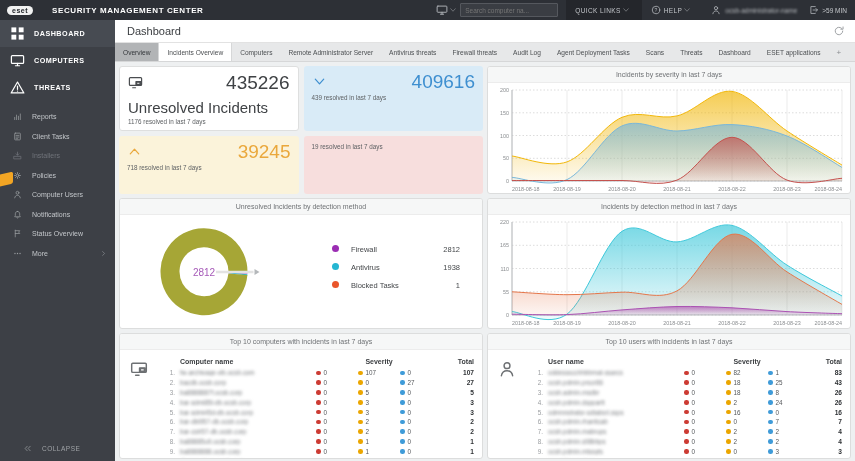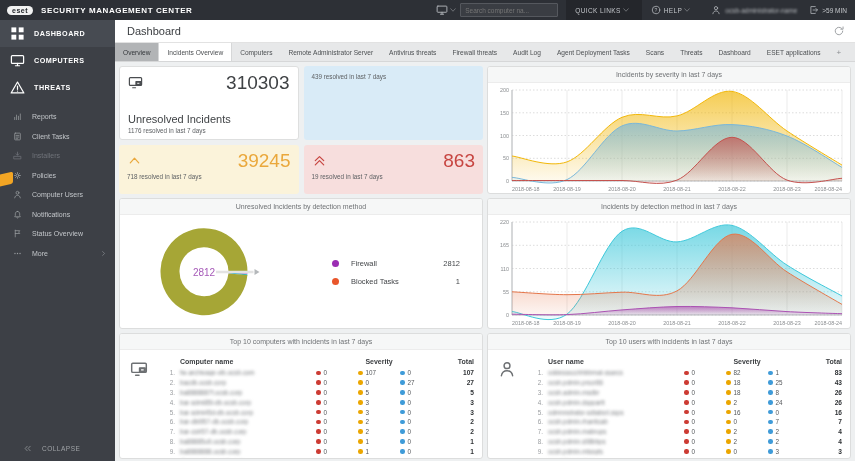--- a/index.html
+++ b/index.html
@@ -8,21 +8,21 @@
        -webkit-font-smoothing:antialiased;}
   svg{display:block}
   .blur{filter:blur(1.6px)}
   .blur-sm{filter:blur(1.2px)}
 
   
   #topbar{position:absolute;left:0;top:0;width:855px;height:20px;background:#2d3036;
           display:flex;align-items:center;color:#c9ccd0;z-index:5;}
   .logo-pill{margin-left:7px;background:#f2f2f2;color:#23262b;font-weight:bold;
              font-size:7px;border-radius:5px;padding:1px 5px;letter-spacing:.5px;}
-  .brand{color:#fff;font-size:8px;font-weight:bold;letter-spacing:.6px;margin-left:8px;}
+  .brand{color:#fff;font-size:8px;font-weight:bold;letter-spacing:.6px;margin-left:19px;}
   .tb-right{margin-left:auto;display:flex;align-items:center;height:100%;}
   .tb-ico{width:12px;height:12px;color:#aeb1b6;}
   .tb-chev{width:8px;height:8px;color:#8d9095;margin:0 3px 0 1px;}
   #search-input{width:88px;height:12px;background:#3a3d43;border:1px solid #55585e;
                 color:#a7aaaf;font-size:6.5px;padding:0 4px;outline:none;border-radius:1px;
                 font-family:"Liberation Sans",sans-serif;}
   .tb-btn{display:flex;align-items:center;height:100%;padding:0 9px;font-size:6.5px;
           letter-spacing:.4px;color:#c2c5c9;cursor:pointer;}
   .tb-dark{background:#24262b;}
   .tb-user{display:flex;align-items:center;padding:0 8px;font-size:6.5px;color:#b6b9bd;}
@@ -79,31 +79,31 @@
   .card-ico{width:15px;height:15px;margin-top:3px;}
   .card.neutral .card-ico{color:#4a4d50;}
   .card.info .card-ico{color:#3e8fd0;}
   .card.warning .card-ico{color:#eaa83c;}
   .card.critical .card-ico{color:#c74541;}
   .card-value{margin-left:auto;font-size:19px;line-height:21px;}
   .card.neutral .card-value{color:#3f4245;}
   .card.info .card-value{color:#3e8fd0;}
   .card.warning .card-value{color:#eaa83c;}
   .card.critical .card-value{color:#c74541;}
-  .card-label{font-size:11px;margin-top:20px;}
+  .card-label{font-size:15px;margin-top:6px;}
   .card.neutral .card-label{color:#3f4245;}
   .card.info .card-label{color:#3e8fd0;}
   .card.warning .card-label{color:#eaa83c;}
   .card.critical .card-label{color:#c74541;}
   .card-sub{font-size:6.3px;color:#5d6063;margin-top:2px;}
 
   
   .donut-wrap{display:flex;align-items:center;height:114px;}
   .legend{margin-left:40px;flex:1;margin-right:22px;}
-  .legend-row{display:flex;align-items:center;height:18px;}
+  .legend-row{display:flex;align-items:flex-start;height:18px;}
   .legend-dot{width:7px;height:7px;border-radius:50%;margin-right:12px;}
   .legend-name{font-size:7.5px;color:#44474a;}
   .legend-val{margin-left:auto;font-size:7.5px;color:#44474a;}
 
   
   .tbl-wrap{position:relative;padding:5px 8px 0 38px;}
   .tbl-ico{position:absolute;left:10px;top:10px;width:18px;height:18px;color:#6d7073;}
   .trow{display:flex;align-items:center;height:9.8px;}
   .trow.head{height:13px;}
   .t-rank{width:17px;text-align:right;padding-right:5px;font-size:6.3px;color:#9a9da0;}
@@ -328,48 +328,48 @@
         <div class="card neutral">
           <div class="card-top">
             <span class="card-ico">
               <svg viewBox="0 0 16 16" width="100%" height="100%" fill="none" stroke="currentColor" stroke-width="1.3" stroke-linecap="round" stroke-linejoin="round">
                 <rect x="1.5" y="2.8" width="13" height="8.2" rx="1"></rect>
                 <rect x="8.5" y="7" width="5" height="3.6" fill="#fff"></rect>
                 <rect x="9.2" y="7.6" width="3.6" height="2.4"></rect>
                 <path d="M5 13.6h3"></path>
               </svg>
             </span>
-            <span class="card-value">310303</span>
+            <span class="card-value">435226</span>
           </div>
           <div class="card-label">Unresolved Incidents</div>
           <div class="card-sub">1176 resolved in last 7 days</div>
         </div>
         <div class="card info">
+          <div class="card-top">
+            <span class="card-ico">
+              <svg viewBox="0 0 16 16" width="100%" height="100%" fill="none" stroke="currentColor" stroke-width="1.3" stroke-linecap="round" stroke-linejoin="round">
+                <path d="M3.5 5.5 8 10.5l4.5-5"></path>
+              </svg>
+            </span>
+            <span class="card-value">409616</span>
+          </div>
           <div class="card-sub">439 resolved in last 7 days</div>
         </div>
         <div class="card warning">
           <div class="card-top">
             <span class="card-ico">
               <svg viewBox="0 0 16 16" width="100%" height="100%" fill="none" stroke="currentColor" stroke-width="1.3" stroke-linecap="round" stroke-linejoin="round">
                 <path d="M3.5 10.5 8 5.5l4.5 5"></path>
               </svg>
             </span>
             <span class="card-value">39245</span>
           </div>
           <div class="card-sub">718 resolved in last 7 days</div>
         </div>
         <div class="card critical">
-          <div class="card-top">
-            <span class="card-ico">
-              <svg viewBox="0 0 16 16" width="100%" height="100%" fill="none" stroke="currentColor" stroke-width="1.3" stroke-linecap="round" stroke-linejoin="round">
-                <path d="M3.5 8.2 8 3.8l4.5 4.4M3.5 12.6 8 8.2l4.5 4.4"></path>
-              </svg>
-            </span>
-            <span class="card-value">863</span>
-          </div>
           <div class="card-sub">19 resolved in last 7 days</div>
         </div>
       </div>
     <div class="panel">
       <div class="panel-title">Incidents by severity in last 7 days</div>
       <svg id="chart-severity" width="362" height="111" viewBox="0 0 362 111">
           <defs>
             <linearGradient id="chart-severityg0" x1="0" y1="0" x2="0" y2="1">
               <stop offset="0" stop-color="#f1b70a" stop-opacity="0.7"></stop>
               <stop offset="1" stop-color="#f1b70a" stop-opacity="0.07"></stop>
@@ -429,20 +429,25 @@
             <path d="M 117.5 56 l -5 -3 v 6 Z" fill="#b4b7ba"></path>
             <text x="62" y="59.5" font-size="10" fill="#a65ab8" text-anchor="middle">2812</text>
           </svg>
         <div class="legend" id="donut-legend">
             <div class="legend-row">
               <span class="legend-dot" style="background:#9b2db3"></span>
               <span class="legend-name">Firewall</span>
               <span class="legend-val">2812</span>
             </div>
             <div class="legend-row">
+              <span class="legend-dot" style="background:#25b6d2"></span>
+              <span class="legend-name">Antivirus</span>
+              <span class="legend-val">1938</span>
+            </div>
+            <div class="legend-row">
               <span class="legend-dot" style="background:#e9562b"></span>
               <span class="legend-name">Blocked Tasks</span>
               <span class="legend-val">1</span>
             </div>
           </div>
       </div>
     </div>
     <div class="panel">
       <div class="panel-title">Incidents by detection method in last 7 days</div>
       <svg id="chart-detection" width="362" height="113" viewBox="0 0 362 113">

